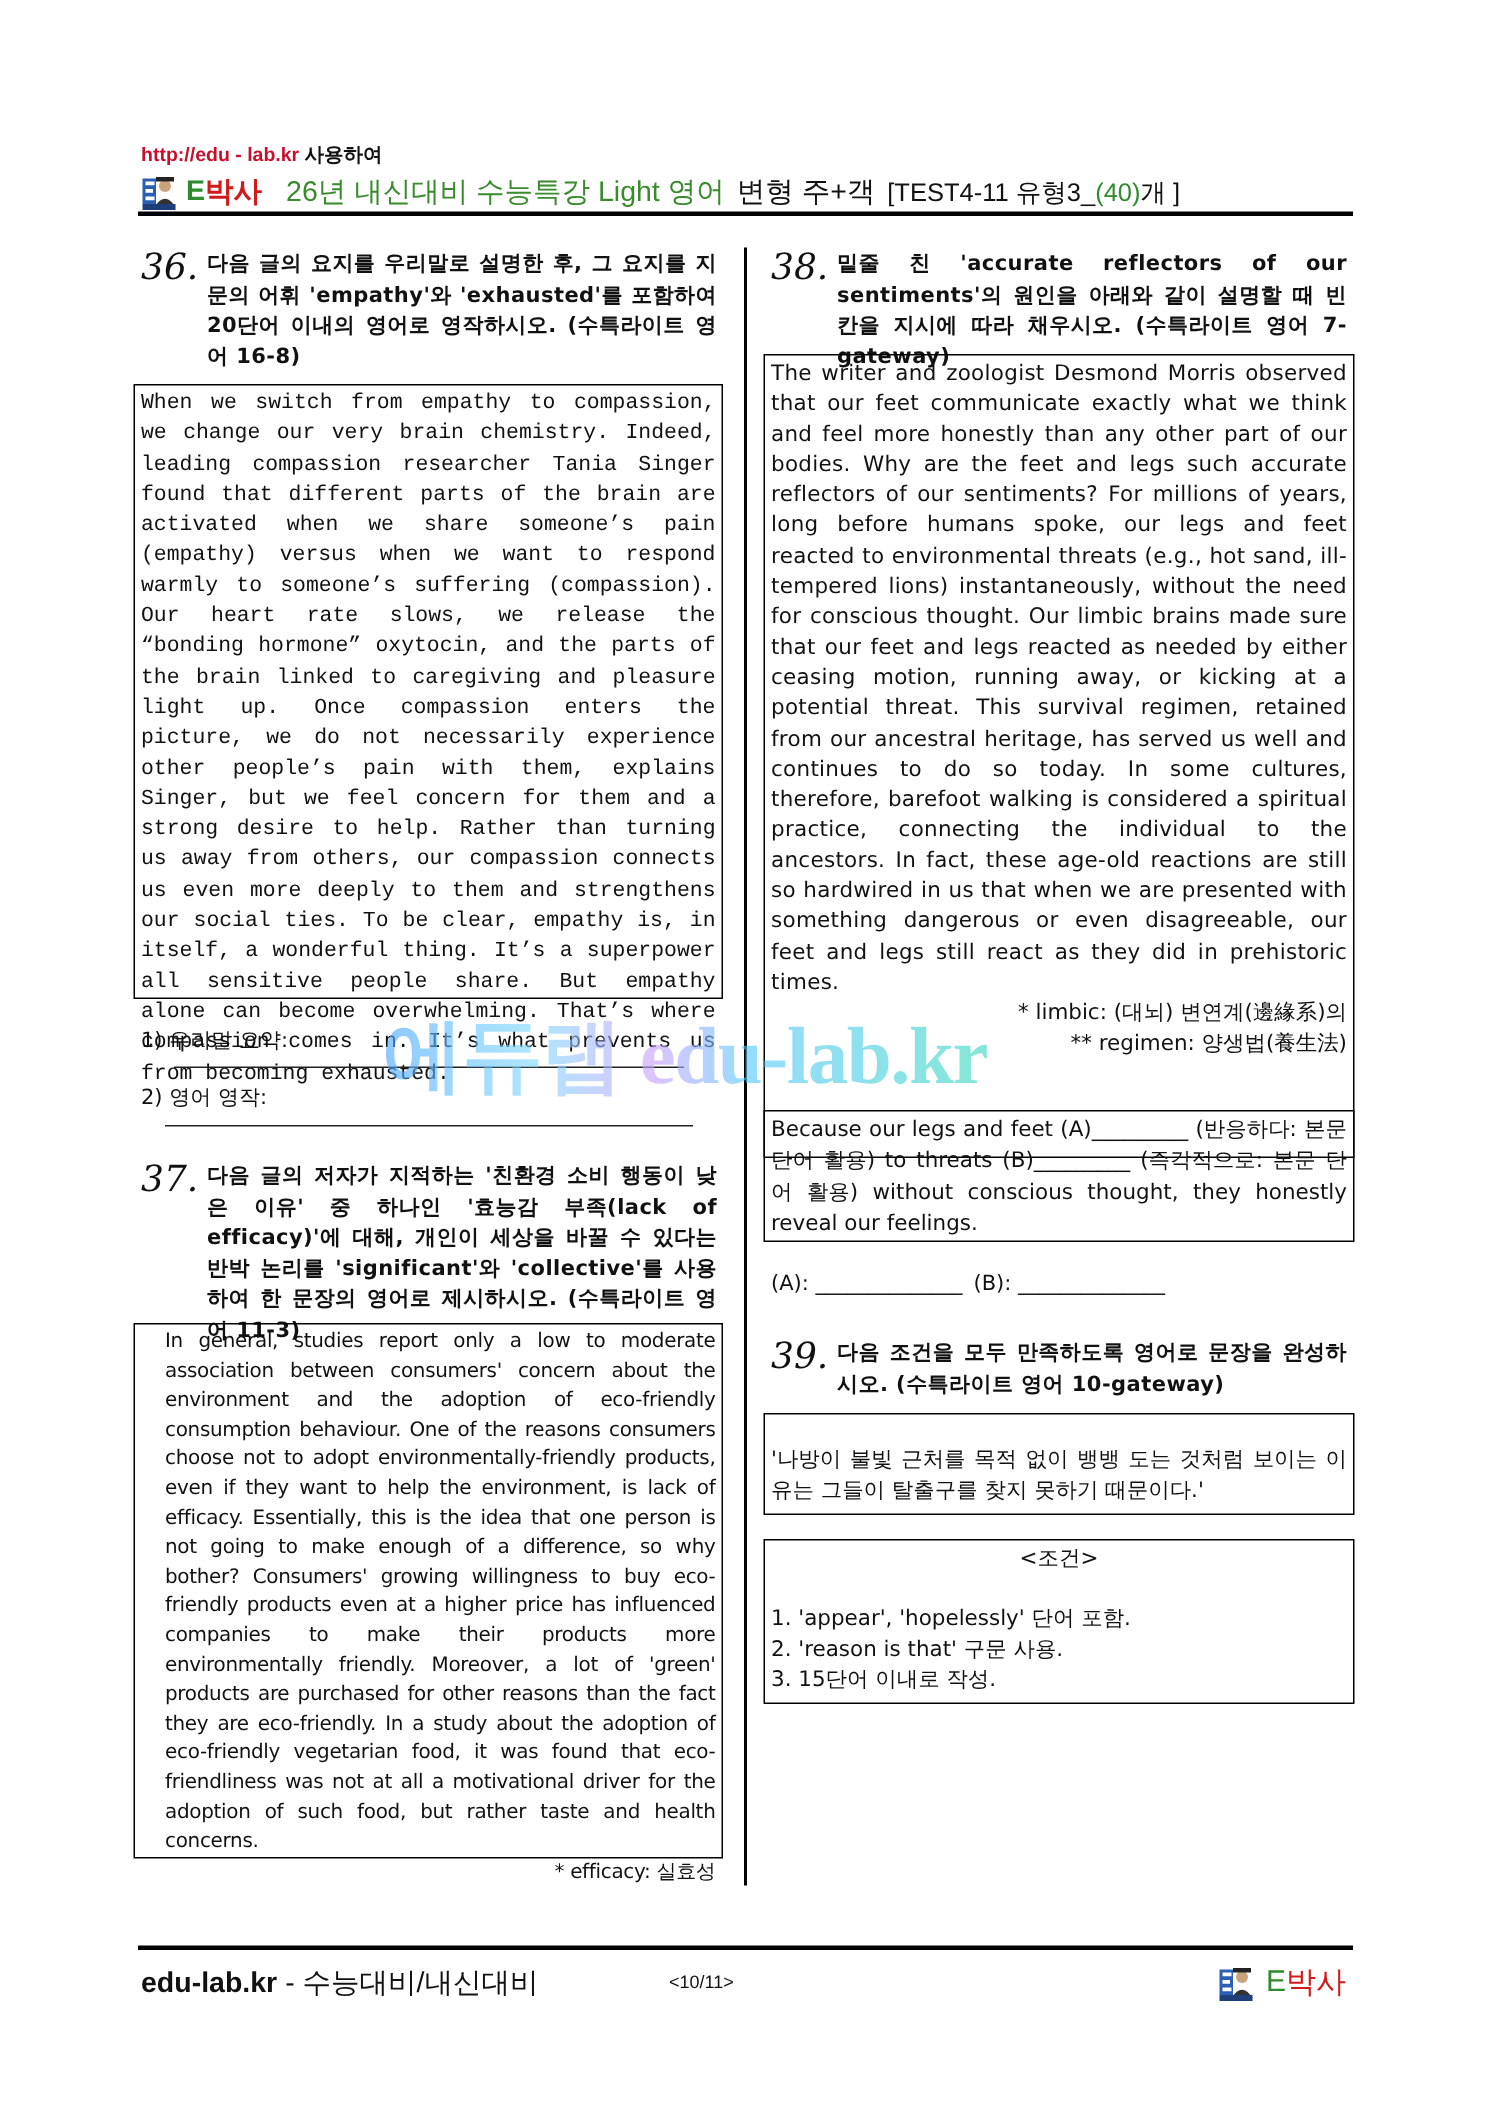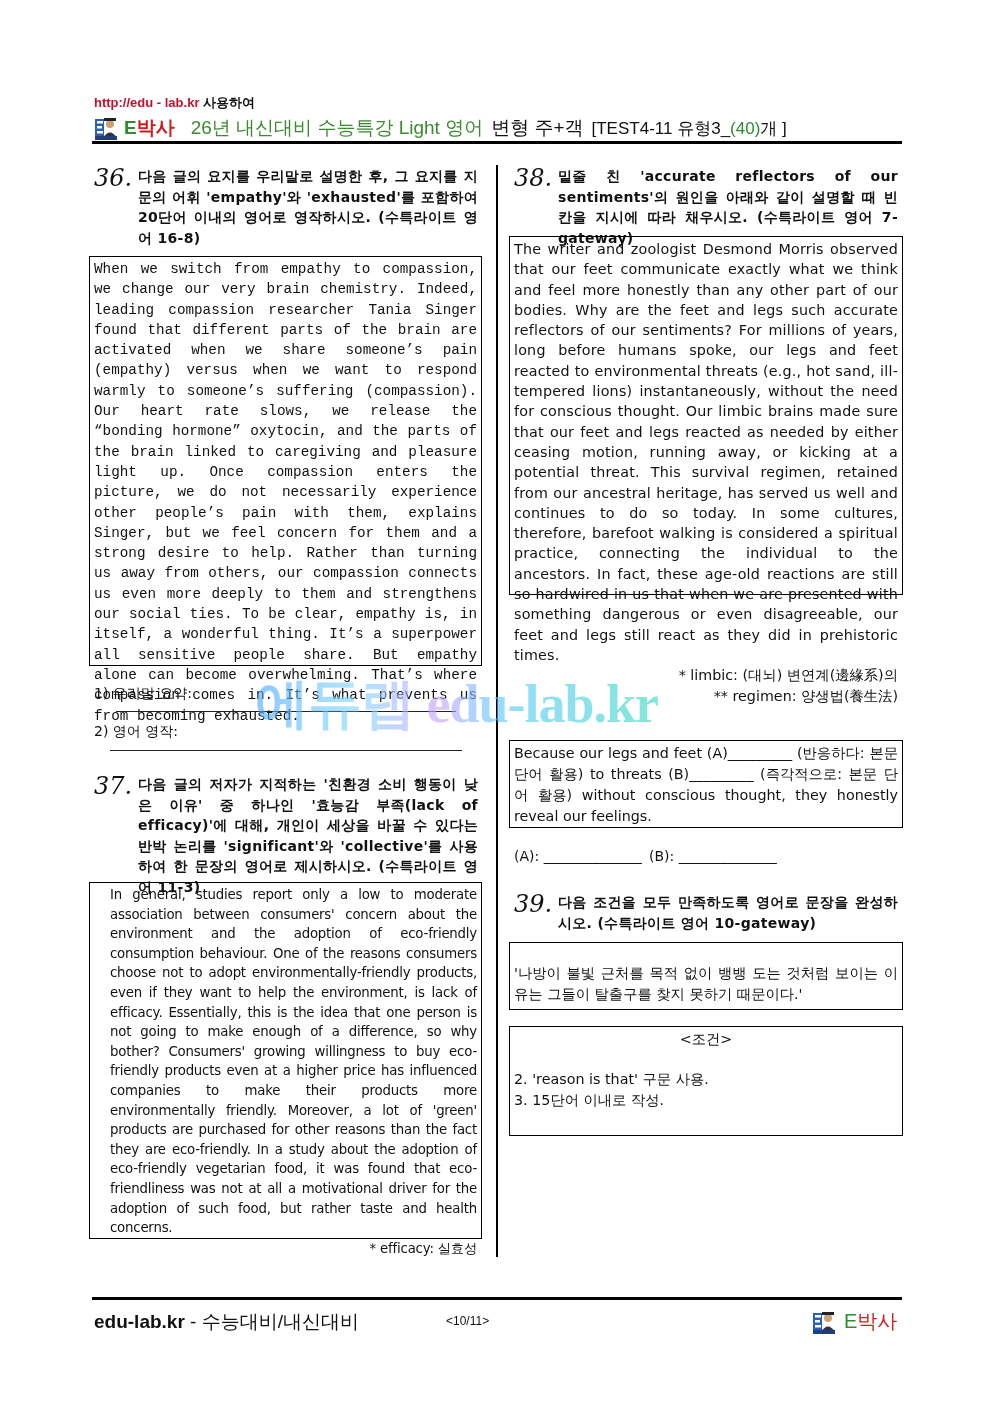--- a/index.html
+++ b/index.html
@@ -93,40 +93,41 @@
 </div>
 <div class="box small" style="left:89px; top:882px; width:393px; height:357px;">
   <p>In general, studies report only a low to moderate association between consumers' concern about the environment and the adoption of eco-friendly consumption behaviour. One of the reasons consumers choose not to adopt environmentally-friendly products, even if they want to help the environment, is lack of efficacy.  Essentially, this is the idea that one person is not going to make enough of a difference, so why bother? Consumers' growing willingness to buy eco-friendly products even at a higher price has influenced companies to make their products more environmentally friendly. Moreover, a lot of 'green' products are purchased for other reasons than the fact they are eco-friendly. In a study about the adoption of eco-friendly vegetarian food, it was found that eco-friendliness was not at all a motivational driver for the adoption of such food, but rather taste and health concerns.</p>
   <p class="note" style="margin-top:1px;">* efficacy: 실효성</p>
 </div>
 
 <div class="qhead" style="left:514px; top:166px; width:384px;">
   <div class="qnum">38.</div>
   <div class="qtext">밑줄 친 'accurate reflectors of our sentiments'의 원인을 아래와 같이 설명할 때 빈칸을 지시에 따라 채우시오. (수특라이트 영어 7-gateway)</div>
 </div>
-<div class="box" style="left:509px; top:236px; width:394px; height:359px;">
+<div class="box" style="left:509px; top:236px; width:394px; height:536px;">
   <p style="letter-spacing:0.2px;">The writer and zoologist Desmond Morris observed that our feet communicate exactly what we think and feel more honestly than any other part of our bodies. Why are the feet and legs such accurate reflectors of our sentiments?  For millions of years, long before humans spoke, our legs and feet reacted to environmental threats (e.g., hot sand, ill-tempered lions) instantaneously, without the need for conscious thought. Our limbic brains made sure that our feet and legs reacted as needed by either ceasing motion, running away, or kicking at a potential threat. This survival regimen, retained from our ancestral heritage, has served us well and continues to do so today. In some cultures, therefore, barefoot walking is considered a spiritual practice, connecting the individual to the ancestors. In fact, these age-old reactions are still so hardwired in us that when we are presented with something dangerous or even disagreeable, our feet and legs still react as they did in prehistoric times.</p>
   <p class="note" style="">* limbic: (대뇌) 변연계(邊緣系)의</p>
   <p class="note">** regimen: 양생법(養生法)</p>
 </div>
 <div class="box" style="left:509px; top:740px; width:394px; height:88px;">
   <p style="line-height:21px;">Because our legs and feet (A)_________ (반응하다: 본문 단어 활용) to threats (B)_________ (즉각적으로: 본문 단어 활용) without conscious thought, they honestly reveal our feelings.</p>
 </div>
 <div class="answer-line" style="left:514px; top:848px;">(A): ______________</div>
 <div class="answer-line" style="left:649px; top:848px;">(B): ______________</div>
 
 <div class="qhead" style="left:514px; top:892px; width:384px;">
   <div class="qnum">39.</div>
   <div class="qtext">다음 조건을 모두 만족하도록 영어로 문장을 완성하시오. (수특라이트 영어 10-gateway)</div>
 </div>
 <div class="box" style="left:509px; top:942px; width:394px; height:68px; padding-top:20px;">
   <p style="line-height:21px;">'나방이 불빛 근처를 목적 없이 뱅뱅 도는 것처럼 보이는 이유는 그들이 탈출구를 찾지 못하기 때문이다.'</p>
 </div>
 <div class="box" style="left:509px; top:1026px; width:394px; height:110px;">
   <p style="text-align:center; text-align-last:center; margin-bottom:20px;">&lt;조건&gt;</p>
+  <p>1. 'appear', 'hopelessly' 단어 포함.</p>
   <p>2. 'reason is that' 구문 사용.</p>
   <p>3. 15단어 이내로 작성.</p>
 </div>
 
 <div class="watermark">에듀랩 edu-lab.kr</div>
 
 <div class="ftr-rule"></div>
 <div class="ftr-left">
   <span>edu-lab.kr</span><span class="thin"> - </span><span class="thin">수능대비/내신대비</span>
 </div>

